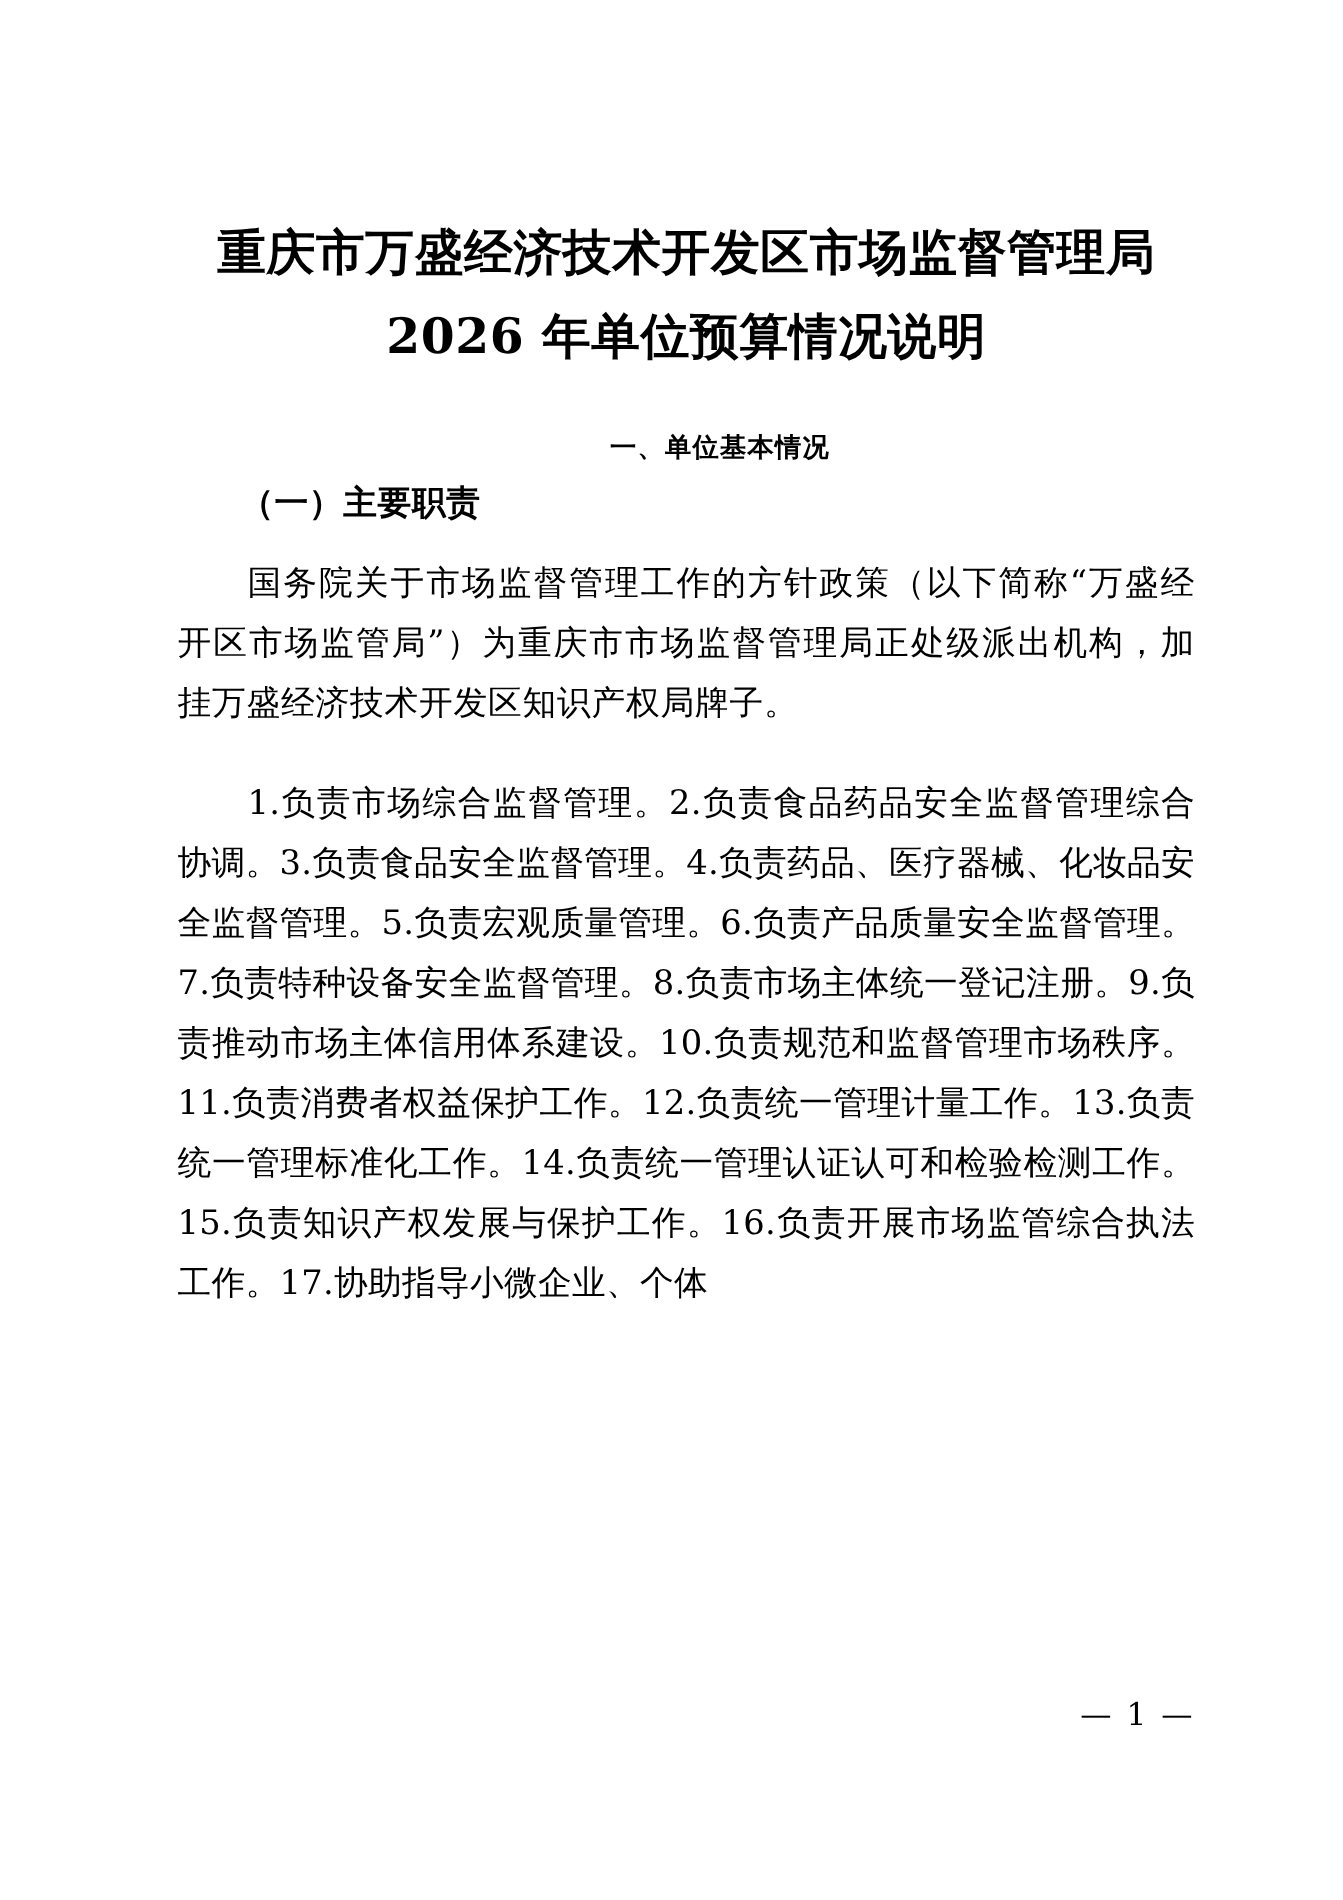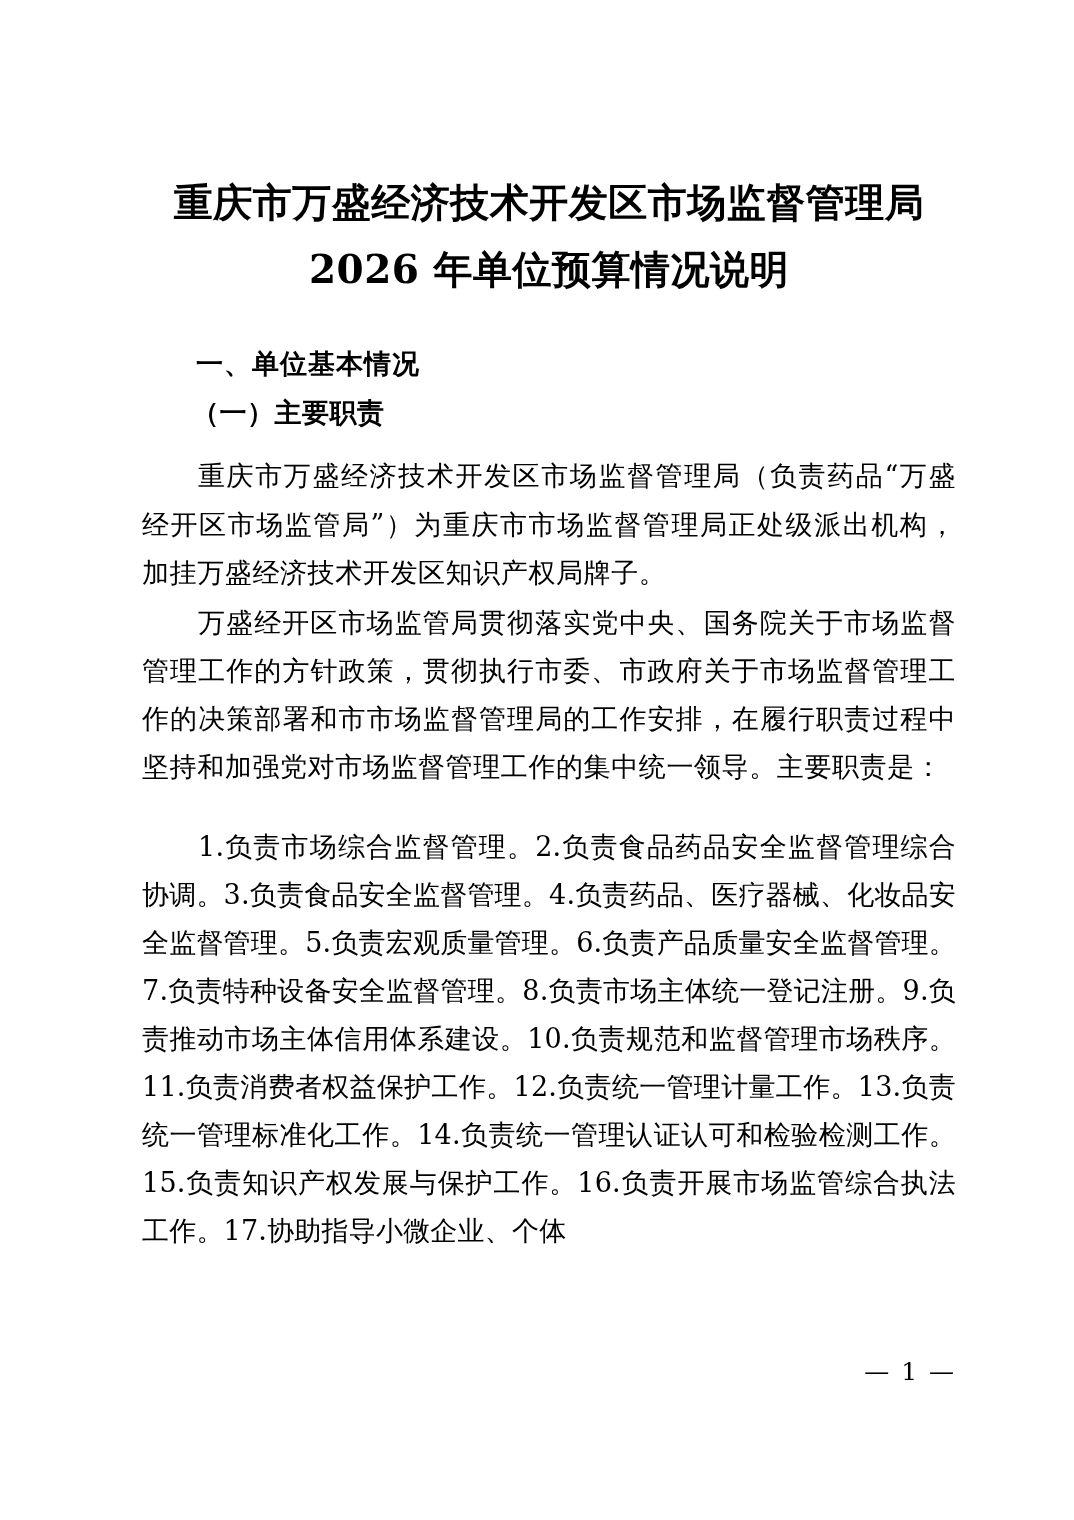--- a/index.html
+++ b/index.html
@@ -33,25 +33,26 @@
     letter-spacing: 0.5px;
     margin: 0 0 44px 0;
   }
   .doc-title .line2 {
     display: block;
     margin-top: 12px;
   }
   .section-heading {
     font-family: "DejaVu Sans", "Liberation Sans", sans-serif;
     font-weight: bold;
-    font-size: 27px;
+    font-size: 21px;
     line-height: 1.6;
     margin: 0 0 6px 0;
     text-indent: 54px;
     letter-spacing: 1px;
+    text-align: center;
   }
   .sub-heading {
     font-family: "DejaVu Serif", "Liberation Serif", serif;
     font-size: 27px;
     line-height: 1.65;
     margin: 0 0 17px 0;
     text-indent: 50px;
     letter-spacing: 0.5px;
   }
   .para {
@@ -84,21 +85,20 @@
 
   <h1 class="doc-title">
     <span>重庆市万盛经济技术开发区市场监督管理局</span>
     <span class="line2">2026 年单位预算情况说明</span>
   </h1>
 
   <h2 class="section-heading">一、单位基本情况</h2>
 
   <h3 class="sub-heading">（一）主要职责</h3>
 
-  <p class="para">重庆市万盛经济技术开发区市场监督管理局（负责药品“万盛经开区市场监管局”）为重庆市市场监督管理局正处级派出机构，加挂万盛经济技术开发区知识产权局牌子。</p>
+  <p class="para">国务院关于市场监督管理工作的方针政策（以下简称“万盛经开区市场监管局”）为重庆市市场监督管理局正处级派出机构，加挂万盛经济技术开发区知识产权局牌子。</p>
 
-  <p class="para">万盛经开区市场监管局贯彻落实党中央、国务院关于市场监督管理工作的方针政策，贯彻执行市委、市政府关于市场监督管理工作的决策部署和市市场监督管理局的工作安排，在履行职责过程中坚持和加强党对市场监督管理工作的集中统一领导。主要职责是：</p>
 
   <p class="para tight">1.负责市场综合监督管理。2.负责食品药品安全监督管理综合协调。3.负责食品安全监督管理。4.负责药品、医疗器械、化妆品安全监督管理。5.负责宏观质量管理。6.负责产品质量安全监督管理。7.负责特种设备安全监督管理。8.负责市场主体统一登记注册。9.负责推动市场主体信用体系建设。10.负责规范和监督管理市场秩序。11.负责消费者权益保护工作。12.负责统一管理计量工作。13.负责统一管理标准化工作。14.负责统一管理认证认可和检验检测工作。15.负责知识产权发展与保护工作。16.负责开展市场监管综合执法工作。17.协助指导小微企业、个体</p>
 
   <div class="page-number">— 1 —</div>
 
 </div>
 
 </body></html>

